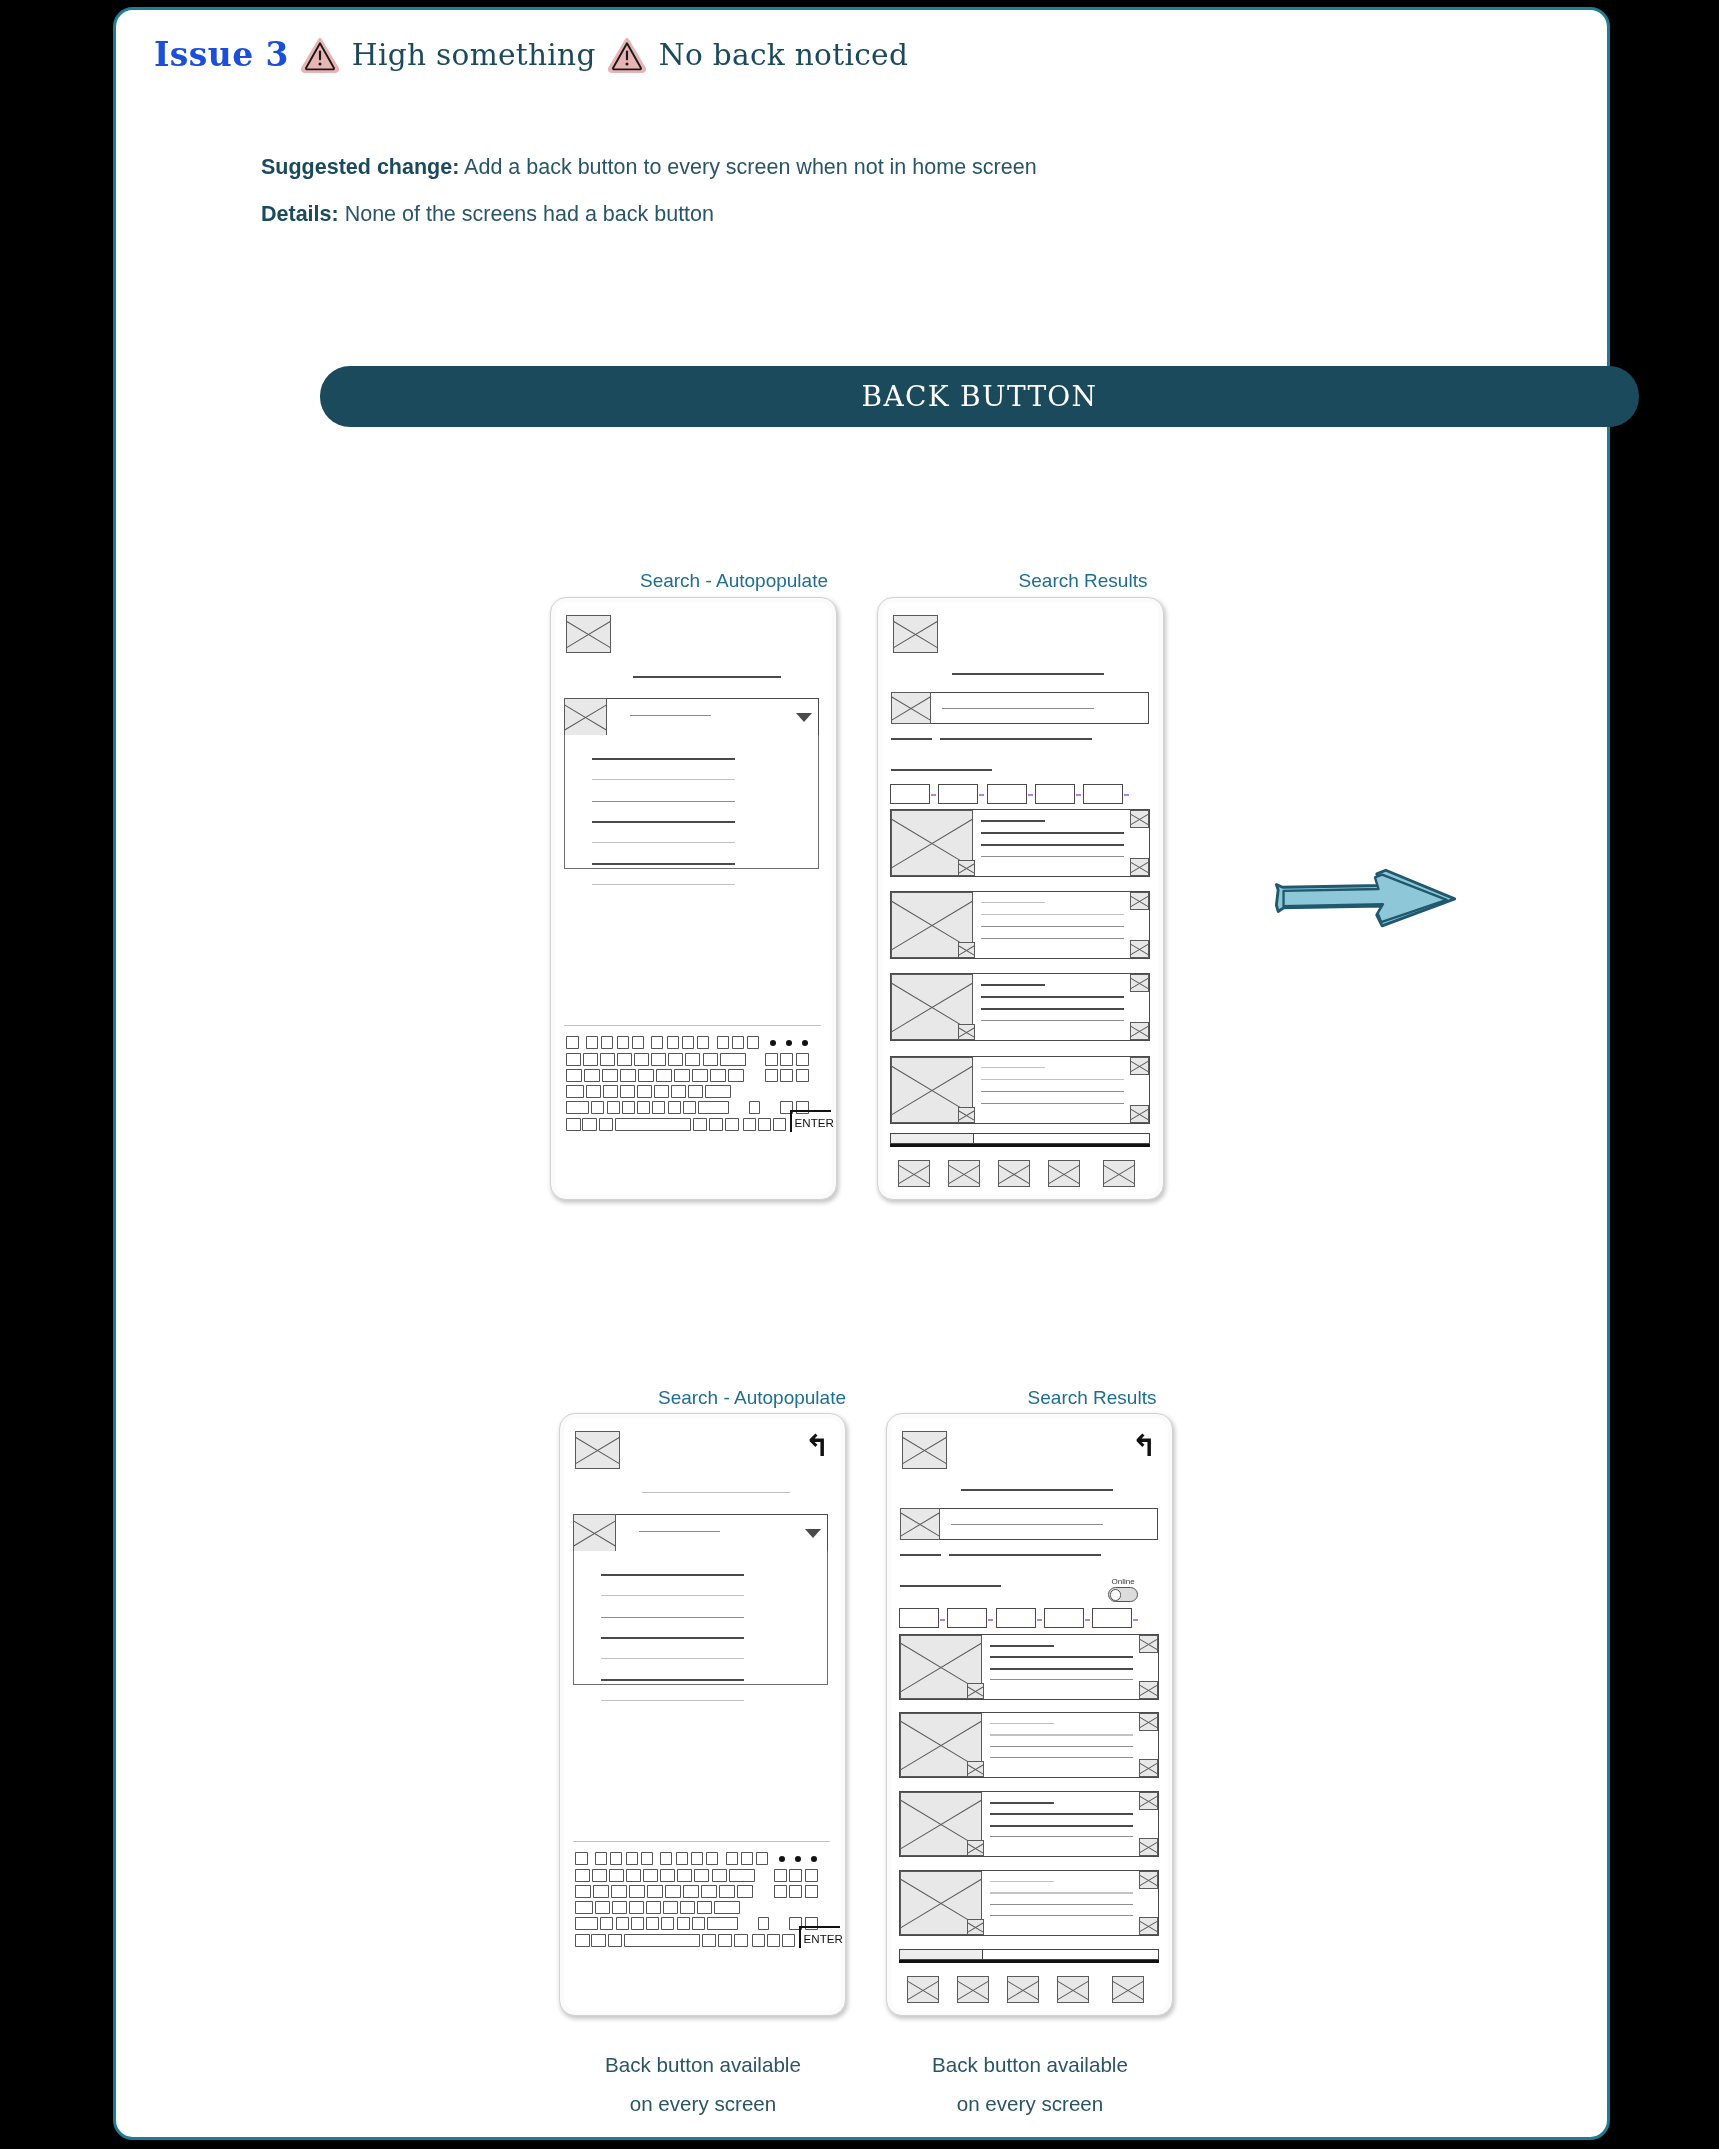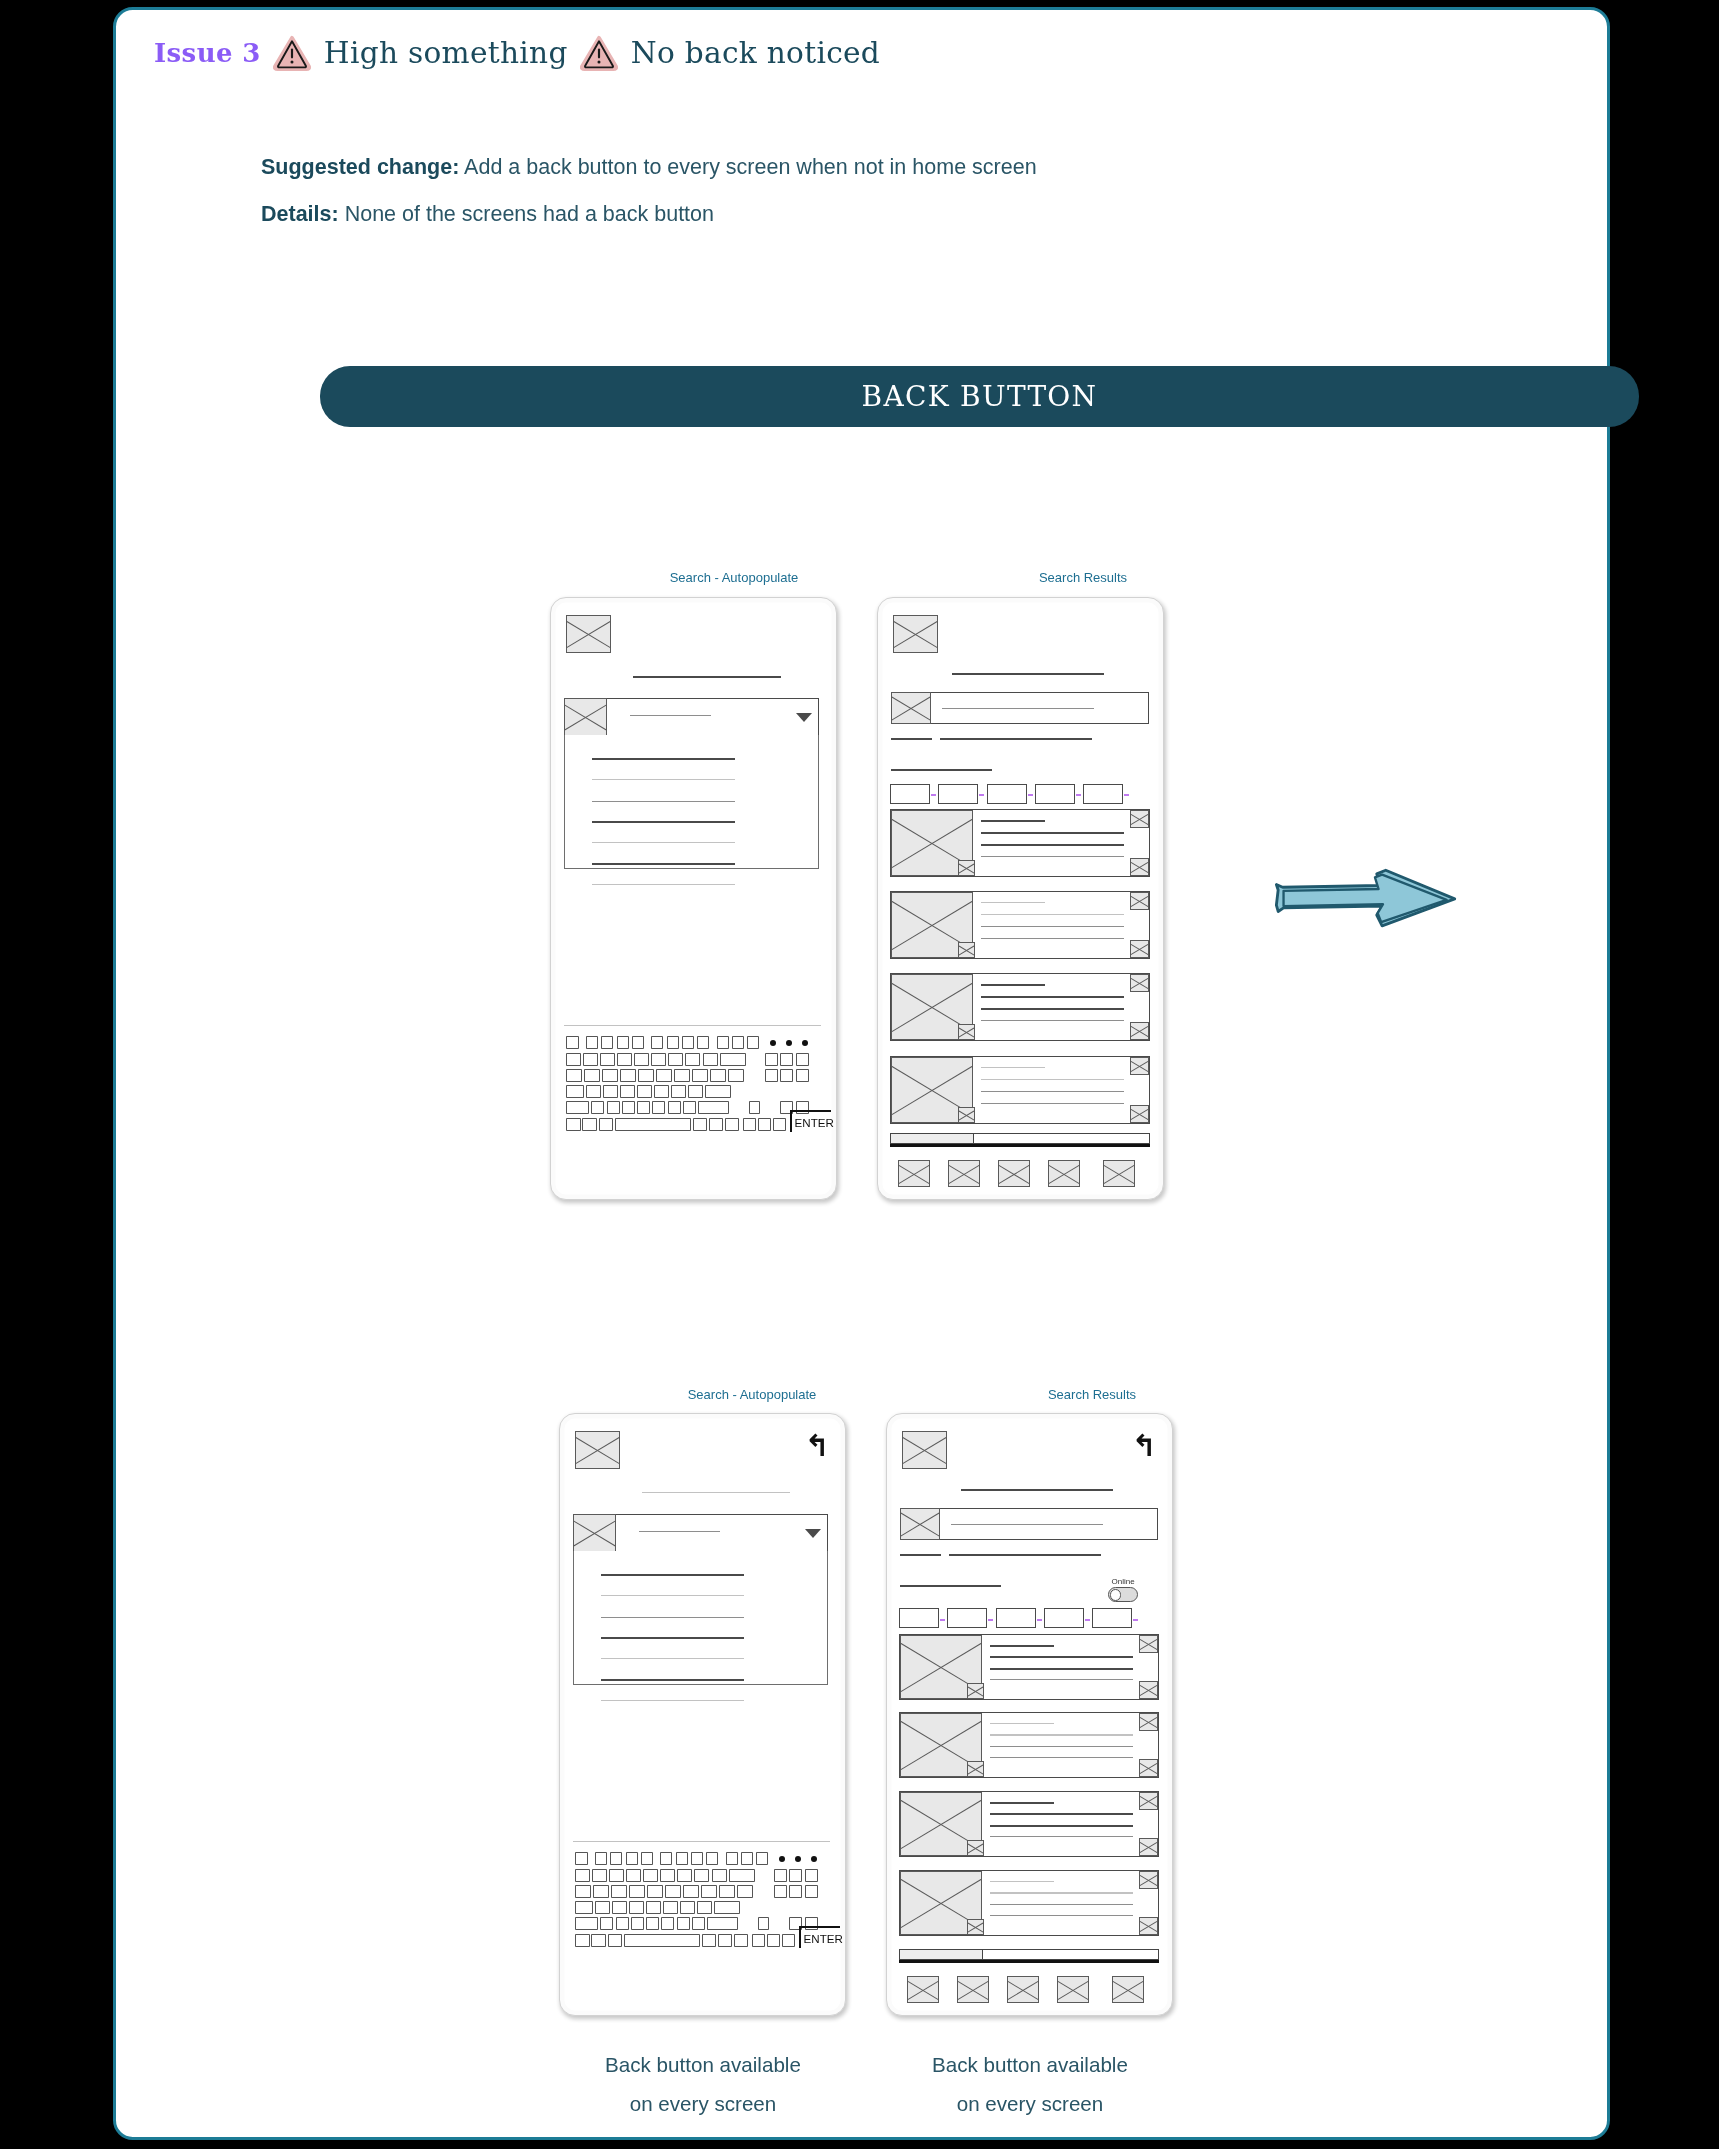--- a/index.html
+++ b/index.html
@@ -29,22 +29,22 @@
     left: 38px;
     top: 25px;
     display: flex;
     align-items: center;
     gap: 12.5px;
     white-space: nowrap;
   }
   .issue-num {
     font-family: "DejaVu Serif", serif;
     font-weight: bold;
-    font-size: 26px;
-    color: #8b5cf6;
+    font-size: 33px;
+    color: #1d4ed8;
     letter-spacing: 0.4px;
   }
   .issue-txt {
     font-family: "DejaVu Serif", serif;
     font-size: 29.6px;
     color: #1b4a5c;
     letter-spacing: 0.3px;
   }
 
   .warn-icon {
@@ -104,21 +104,21 @@
     font-family: "DejaVu Serif", serif;
     font-size: 29px;
     color: #1b4a5c;
   }
   #before-title { top: 450px; left: -43px; }
   #after-title  { top: 1265px; left: -39px; }
 
   
   .phone-label {
     position: absolute;
-    font-size: 13px;
+    font-size: 19px;
     color: #1d6e91;
     text-align: center;
     white-space: nowrap;
   }
   .phone {
     position: absolute;
     background: #ffffff;
     border: 1.8px solid #d2d2d2;
     border-radius: 16px;
     box-shadow: 1.8px 2.7px 4.5px rgba(0,0,0,.22), inset 0 0 0 4.5px #fbfbfb;

